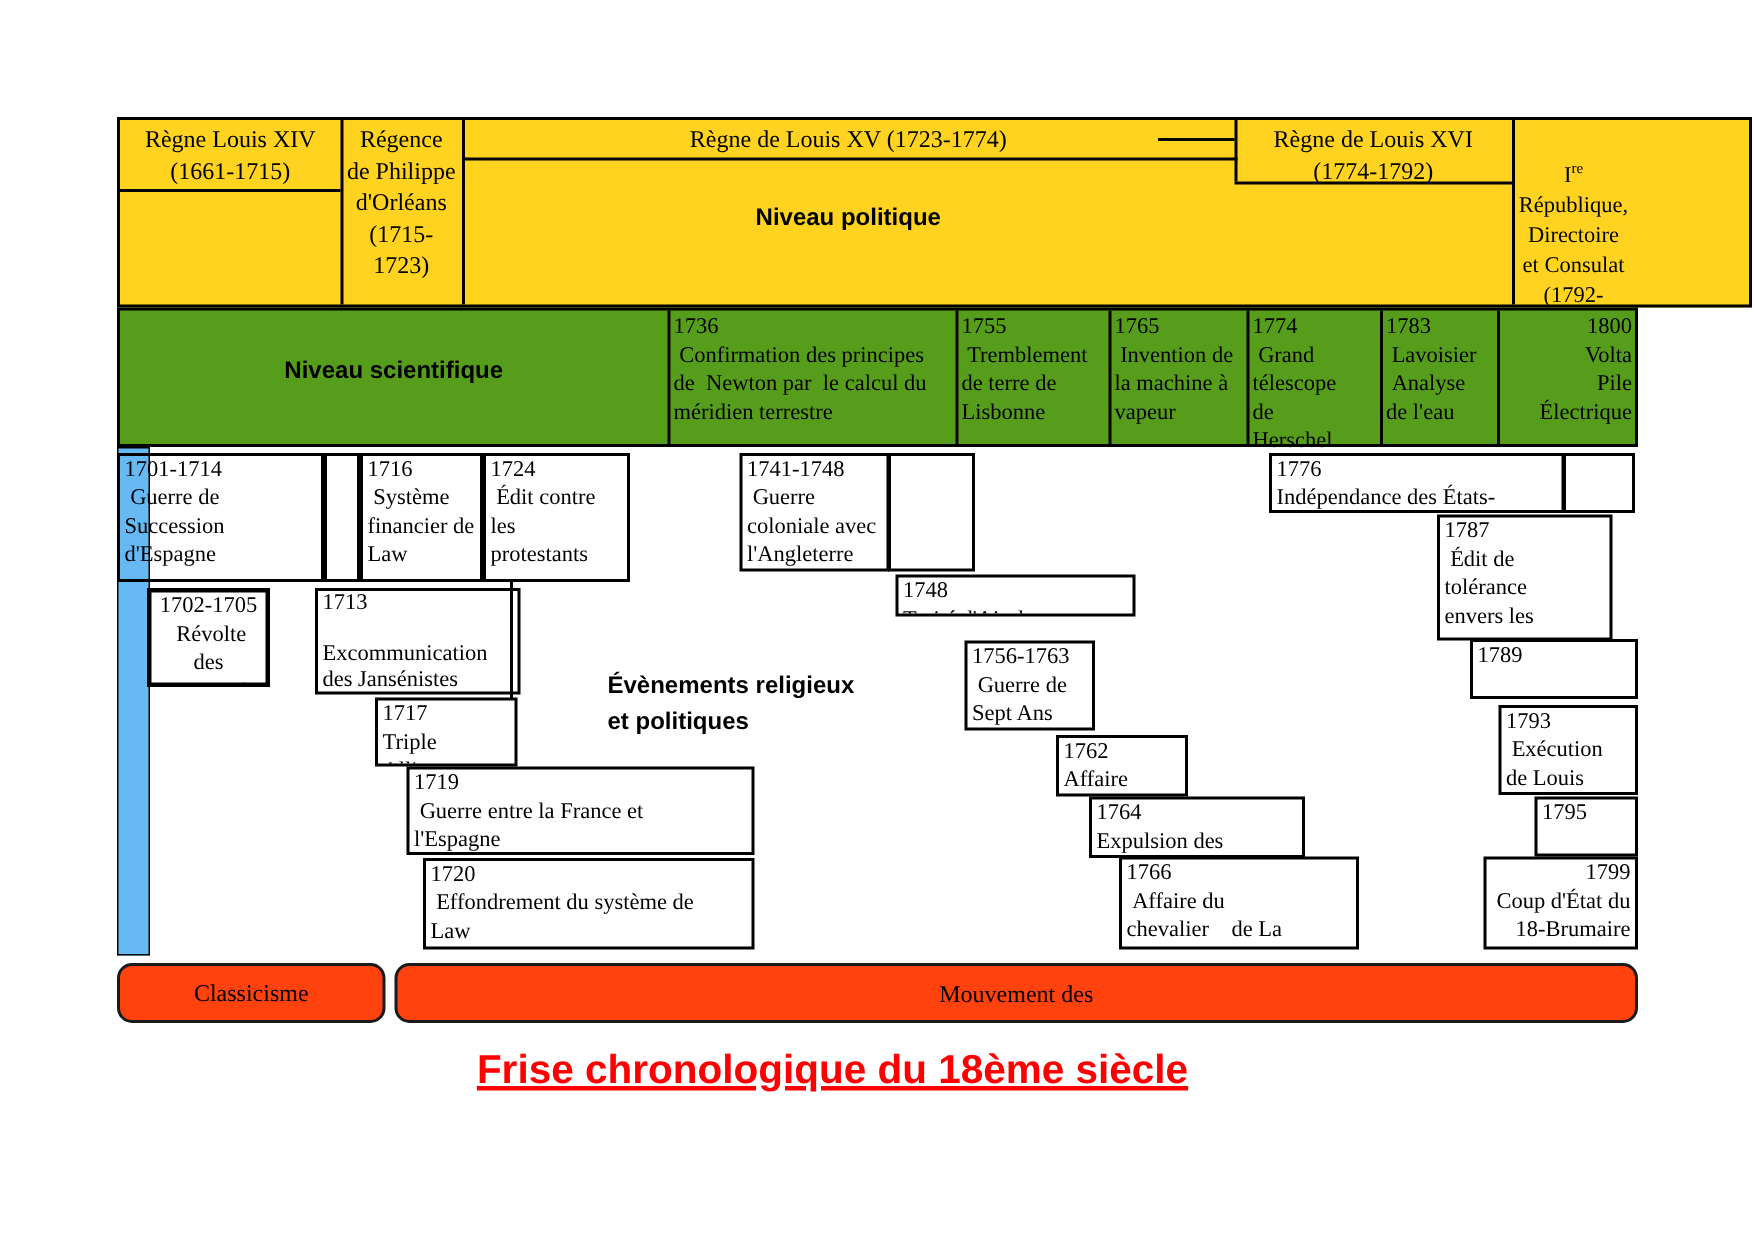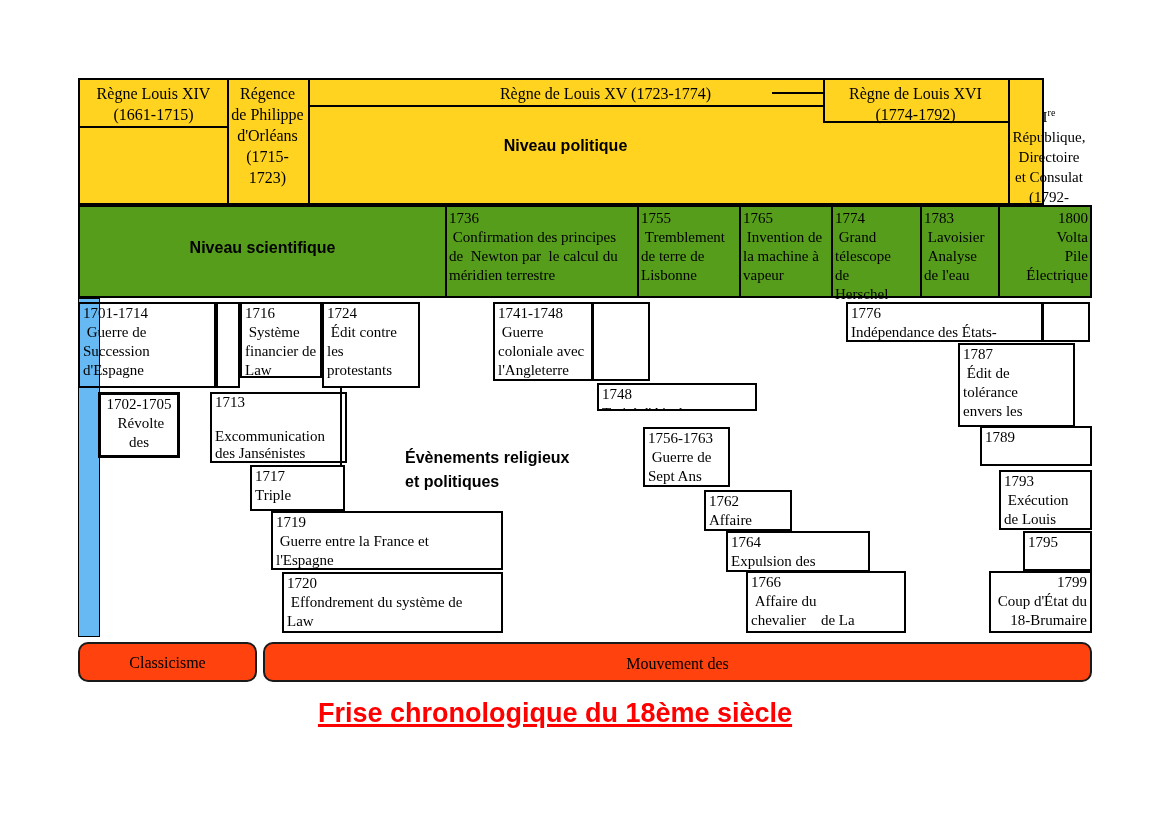--- a/index.html
+++ b/index.html
@@ -1,20 +1,20 @@
 <!DOCTYPE html>
 <html><head>
 <meta charset="utf-8">
 <style>
   html,body{margin:0;padding:0;background:#fff;}
   #page{position:relative;width:1170px;height:827px;background:#ffffff;
         font-family:"Liberation Serif",serif;color:#000;overflow:hidden;}
 
   .band{position:absolute;box-sizing:border-box;border:2px solid #000;}
-  #political-band{left:78px;top:78px;width:966px;height:127px;background:#FFD320;}
+  #political-band{left:78px;top:78px;width:1090px;height:127px;background:#FFD320;}
   #scientific-band{left:78px;top:205px;width:1014px;height:93px;background:#579D1C;}
 
   .vl{position:absolute;width:0;border-left:2px solid #000;}
   .hl{position:absolute;height:0;border-top:2px solid #000;}
 
   .celltext{position:absolute;text-align:center;font-size:16px;line-height:21px;white-space:pre-line;}
   .scitext{position:absolute;font-size:15px;line-height:19px;white-space:pre-wrap;padding:1px 3px;box-sizing:border-box;}
   .level-label{position:absolute;text-align:center;font-family:"Liberation Sans",sans-serif;
                font-weight:bold;font-size:16px;}
 
@@ -23,21 +23,21 @@
 
   .box{position:absolute;box-sizing:border-box;border:2px solid #000;background:transparent;
        font-size:15px;line-height:19px;white-space:pre-wrap;overflow:hidden;
        padding:0 3px;z-index:2;}
   .thick{border-width:3px;text-align:center;}
   .lh17{line-height:17px;}
   .alignr{text-align:right;}
 
   #b1701{left:78px;top:302px;width:138px;height:86px;}
   #bnarrow{left:216px;top:302px;width:24px;height:86px;}
-  #b1716{left:240px;top:302px;width:82px;height:76px;}
+  #b1716{left:240px;top:302px;width:82px;height:86px;}
   #b1724{left:322px;top:302px;width:98px;height:86px;}
   #b1741{left:493px;top:302px;width:100px;height:79px;}
   #b1741c{left:592px;top:302px;width:58px;height:79px;}
   #b1702{left:98px;top:392px;width:82px;height:66px;}
   #b1713{left:210px;top:392px;width:137px;height:71px;}
   #b1717{left:250px;top:465px;width:95px;height:46px;}
   #b1719{left:271px;top:511px;width:232px;height:59px;}
   #b1720{left:282px;top:572px;width:221px;height:61px;}
   #b1748{left:565px;top:383px;width:160px;height:28px;margin-left:32px;}
   #b1756{left:643px;top:427px;width:87px;height:60px;}
@@ -85,21 +85,21 @@
     <div class="hl" style="left:692px;top:12px;width:51px;"></div>
     <div class="hl" style="left:743px;top:41px;width:185px;"></div>
 
     <div class="celltext" style="left:0;top:3px;width:147px;">Règne Louis XIV
 (1661-1715)</div>
     <div class="celltext" style="left:147px;top:3px;width:81px;">Régence
 de Philippe
 d'Orléans
 (1715-
 1723)</div>
-    <div class="celltext" style="left:228px;top:3px;width:515px;padding-left:40px;">Règne de Louis XV (1723-1774)</div>
+    <div class="celltext" style="left:228px;top:3px;width:515px;">Règne de Louis XV (1723-1774)</div>
     <div class="level-label" style="left:228px;top:57px;width:515px;">Niveau politique</div>
     <div class="celltext" style="left:743px;top:3px;width:185px;">Règne de Louis XVI
 (1774-1792)</div>
     <div class="celltext" style="left:928px;top:3px;width:82px;font-size:15px;line-height:20px;">
       <span><span>I</span><sup>re</sup></span>
       <div style="white-space:pre-line;">République,
 Directoire
 et Consulat
 (1792-
 1804)</div>

